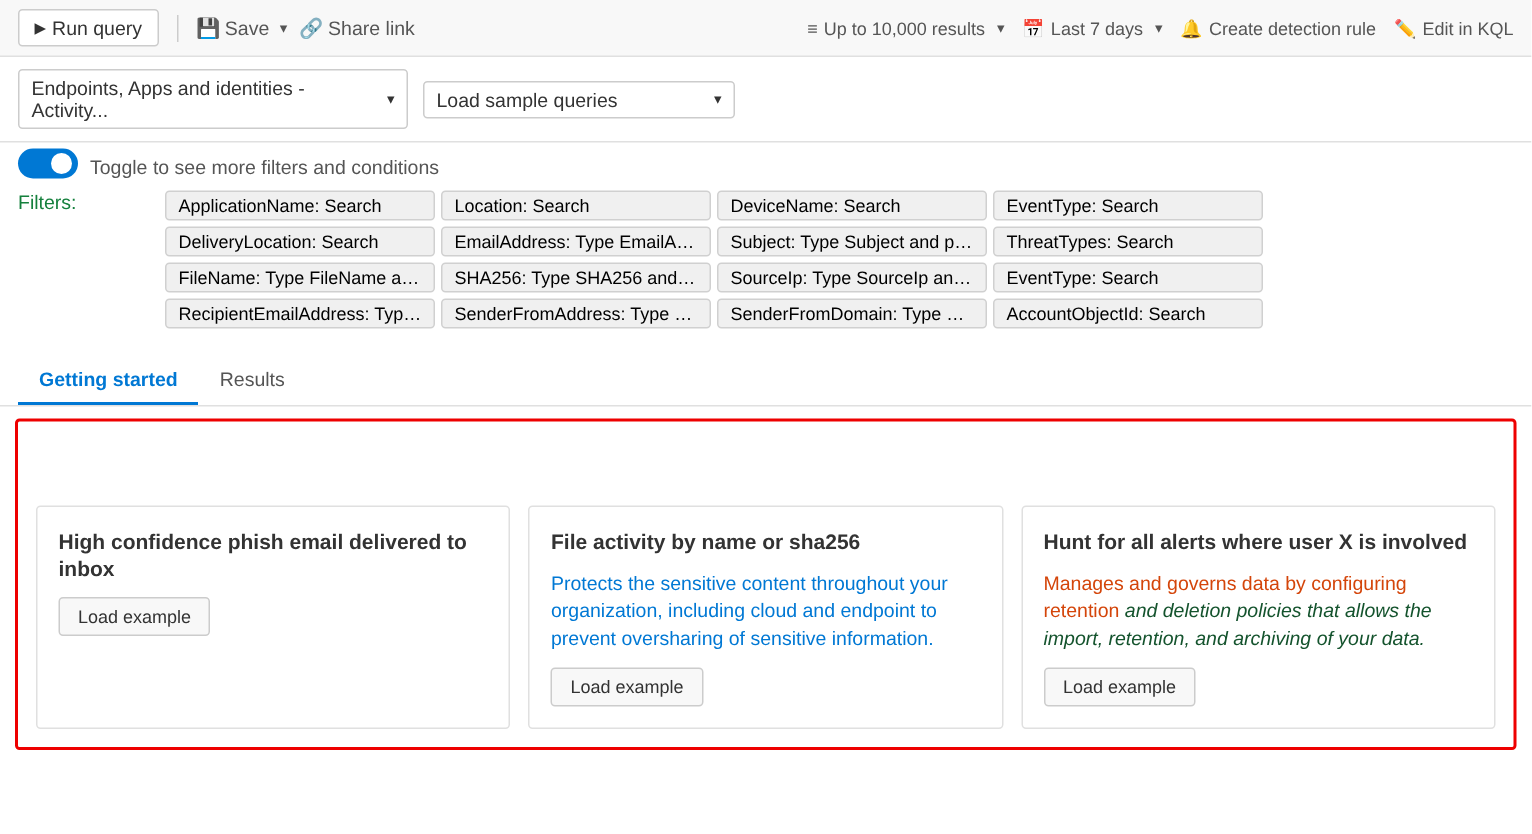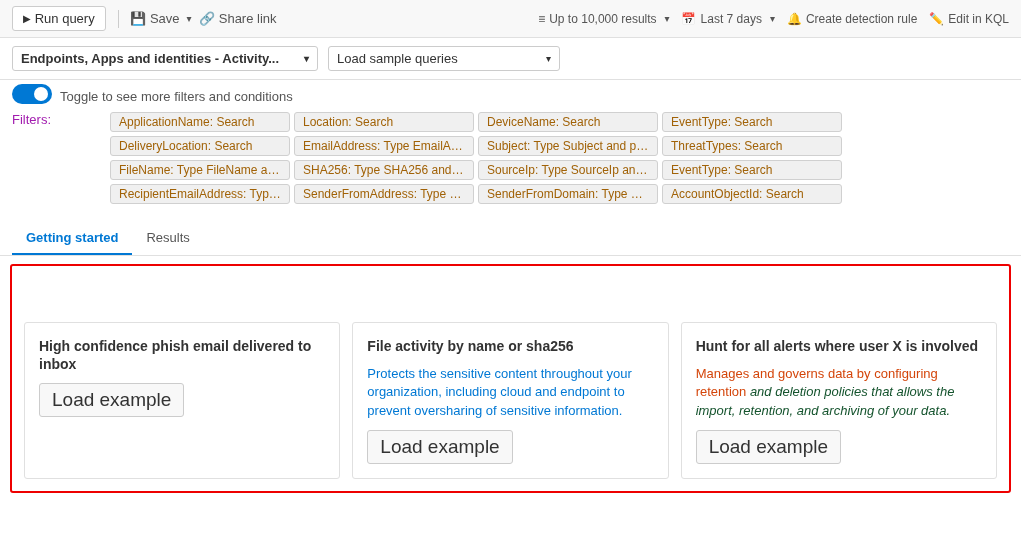--- a/index.html
+++ b/index.html
@@ -34,42 +34,42 @@
     .controls-row {
       display: flex; align-items: center; gap: 10px;
       padding: 8px 12px; border-bottom: 1px solid #e0e0e0;
     }
 
     .dropdown-select {
       display: flex; align-items: center; justify-content: space-between;
       padding: 4px 8px; border: 1px solid #ccc; border-radius: 3px;
       background: #fff; cursor: pointer; font-size: 13px; color: #333;
     }
-    .dropdown-select.wide { width: 306px; font-weight: bold; }
-    .dropdown-select.medium { width: 232px; }
+    .dropdown-select.wide { width: 260px; }
+    .dropdown-select.medium { width: 208px; }
 
     .toggle-row {
       display: flex; align-items: flex-end; gap: 8px;
       padding: 4px 12px 4px 12px;
     }
     .toggle-switch {
       width: 40px; height: 20px; background: #0078d4; border-radius: 10px;
       position: relative; cursor: pointer;
     }
     .toggle-switch::after {
       content: ''; position: absolute; left: 22px; top: 3px;
       width: 14px; height: 14px; background: #fff; border-radius: 50%;
     }
     .toggle-label { font-size: 13px; color: #555; }
 
     .filters-section { padding: 4px 12px 8px 12px; }
-    .filters-label { font-size: 13px; color: #a21caf; min-width: 45px; }
+    .filters-label { font-size: 13px; color: #15803d; min-width: 45px; }
     .filter-chip {
       padding: 2px 8px; background: #f0f0f0; border: 1px solid #d0d0d0;
-      border-radius: 3px; font-size: 12px; color: #a16207; cursor: pointer;
+      border-radius: 3px; font-size: 12px; color: #000000; cursor: pointer;
       white-space: nowrap; overflow: hidden; text-overflow: ellipsis;
       max-width: 180px;
     }
 
     .filters-grid {
       display: grid; grid-template-columns: repeat(4, 1fr); gap: 4px;
       margin-left: 49px;
     }
 
     .tabs-row {
@@ -88,21 +88,21 @@
     }
     .card {
       flex: 1; border: 1px solid #e0e0e0; border-radius: 3px; padding: 14px;
       display: flex; flex-direction: column; gap: 10px; background: #fff; margin-top: 44px;
     }
     .card-title { font-size: 14px; font-weight: 600; color: #333; line-height: 1.3; }
     .card-desc { font-size: 13px; color: #0078d4; line-height: 1.4; flex: 1; }
     .btn-load-example {
       display: inline-block; padding: 5px 12px;
       border: 1px solid #ccc; border-radius: 3px; background: #f8f8f8;
-      font-size: 19px; color: #333; cursor: pointer; width: fit-content;
+      font-size: 12px; color: #333; cursor: pointer; width: fit-content;
     }
     .chevron-down { font-size: 10px; margin-left: 4px; }
   </style>
 </head>
 <body>
 
 <div class="toolbar">
   <div class="toolbar-left">
     <button class="btn-run">
       <span style="font-size:10px;">▶</span>

